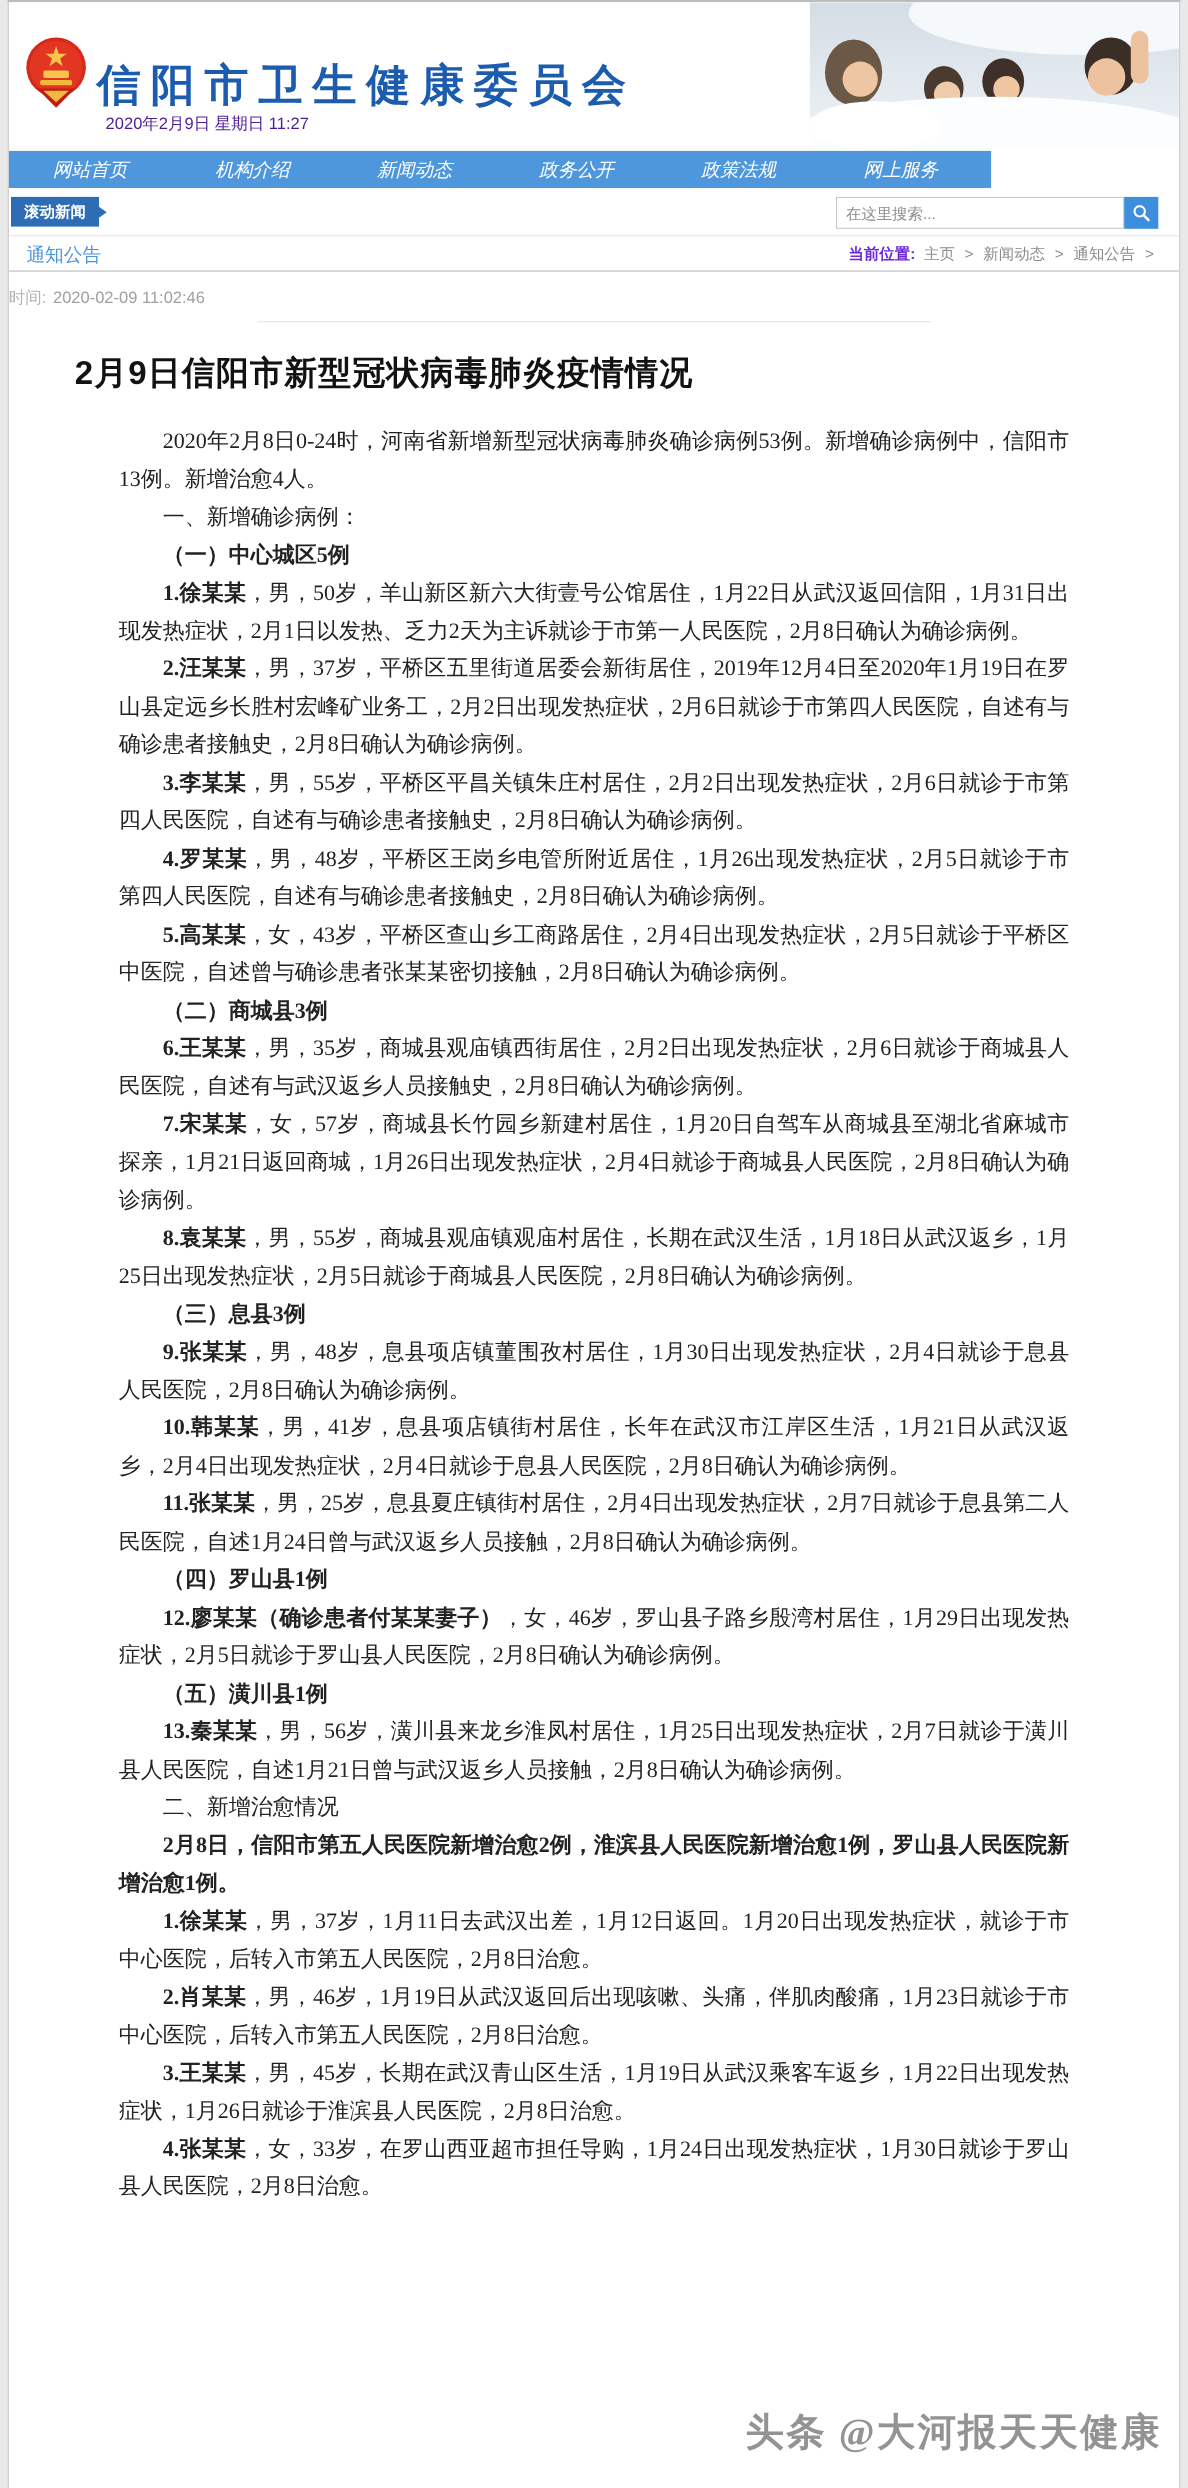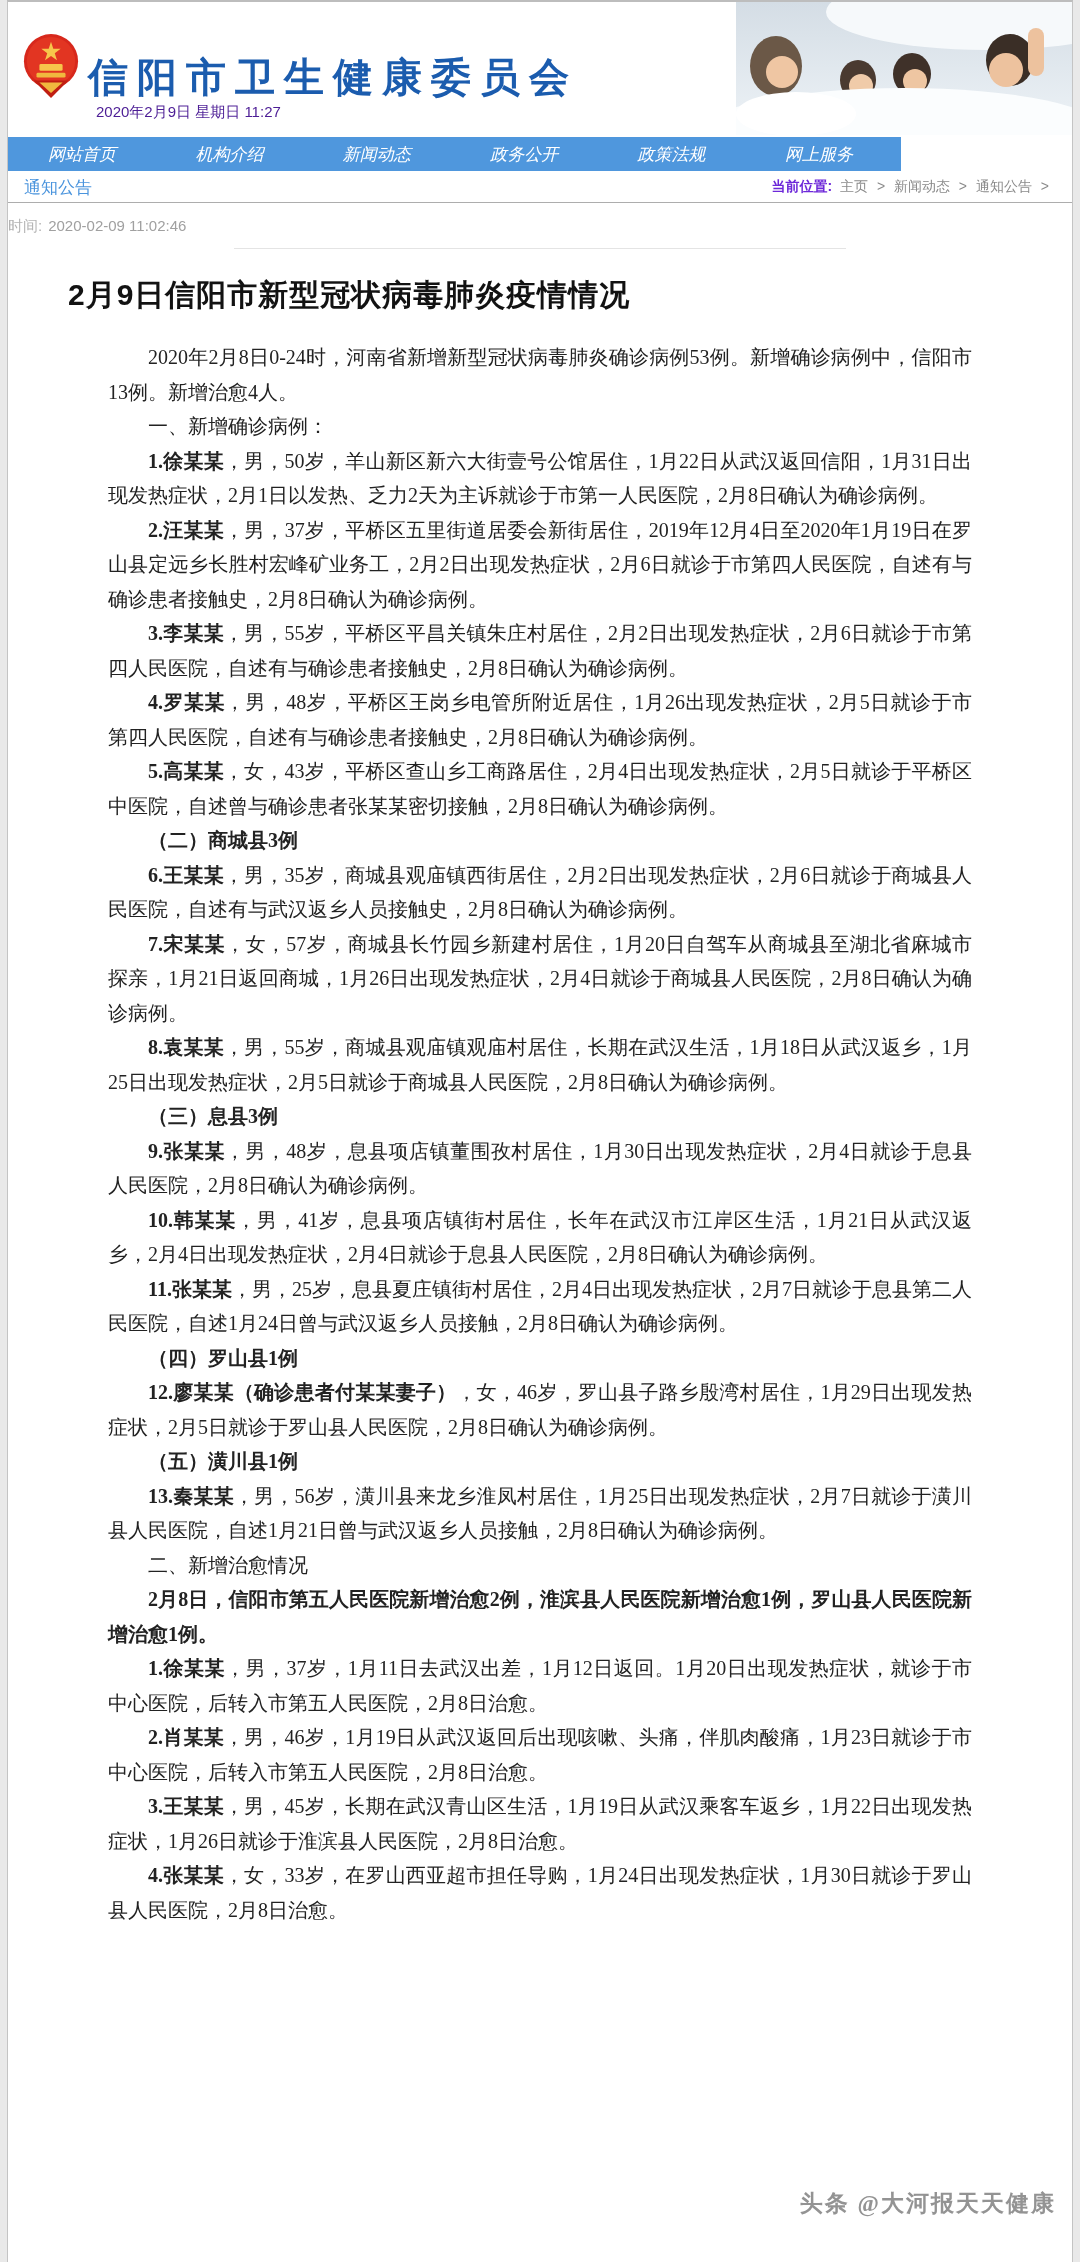--- a/index.html
+++ b/index.html
@@ -73,21 +73,21 @@
     margin:24px 100px 0; font-size:20px; line-height:34.5px; color:#222;
     text-align:justify;
     font-family:"Liberation Serif","DejaVu Serif",serif;
   }
   .article-body p { margin:0; text-indent:2em; }
   .article-body p.heading { font-weight:bold; }
   .article-body .b { font-weight:bold; }
   
   .watermark {
     position:absolute; right:16px; top:2186px;
-    font-size:23px; font-weight:bold; color:#8a8a8a; letter-spacing:2px;
+    font-size:35px; font-weight:bold; color:#8a8a8a; letter-spacing:2px;
     font-family:"Liberation Serif","DejaVu Serif",serif; opacity:.92;
   }
 </style>
 </head>
 <body>
 
 <div class="page">
 
   <div class="header">
     <span class="emblem">
@@ -130,20 +130,32 @@
 
   <div class="navbar">
     <a class="nav-item">网站首页</a>
     <a class="nav-item">机构介绍</a>
     <a class="nav-item">新闻动态</a>
     <a class="nav-item">政务公开</a>
     <a class="nav-item">政策法规</a>
     <a class="nav-item">网上服务</a>
   </div>
 
+  <div class="newsrow">
+    <span class="news-badge">滚动新闻</span>
+    <input class="search-input" value="" placeholder="在这里搜索..." style="">
+    <button class="search-btn">
+      <span style="display:flex">
+        <svg viewBox="0 0 18 18" width="17" height="17">
+          <circle cx="7.5" cy="7.5" r="5" fill="none" stroke="#ffffff" stroke-width="2"></circle>
+          <line x1="11.5" y1="11.5" x2="16" y2="16" stroke="#ffffff" stroke-width="2.4" stroke-linecap="round"></line>
+        </svg>
+      </span>
+    </button>
+  </div>
 
   <div class="locrow">
     <span class="section-title">通知公告</span>
     <span class="breadcrumb">
       <span class="bc-label">当前位置:</span>
       <a>主页</a>
       <span class="sep">&gt;</span>
       <a>新闻动态</a>
       <span class="sep">&gt;</span>
       <a>通知公告</a>
@@ -153,20 +165,21 @@
 
   <div class="article">
     <div class="time-line">
       <span class="t-label">时间:</span><span>2020-02-09 11:02:46</span>
     </div>
     <div class="time-sep"></div>
     <h1 class="article-title">2月9日信阳市新型冠状病毒肺炎疫情情况</h1>
     <div class="article-body">
         <p><span>2020年2月8日0-24时，河南省新增新型冠状病毒肺炎确诊病例53例。新增确诊病例中，信阳市13例。新增治愈4人。</span></p>
         <p><span>一、新增确诊病例：</span></p>
+        <p class="heading"><span>（一）中心城区5例</span></p>
         <p><span class="b">1.徐某某</span><span>，男，50岁，羊山新区新六大街壹号公馆居住，1月22日从武汉返回信阳，1月31日出现发热症状，2月1日以发热、乏力2天为主诉就诊于市第一人民医院，2月8日确认为确诊病例。</span></p>
         <p><span class="b">2.汪某某</span><span>，男，37岁，平桥区五里街道居委会新街居住，2019年12月4日至2020年1月19日在罗山县定远乡长胜村宏峰矿业务工，2月2日出现发热症状，2月6日就诊于市第四人民医院，自述有与确诊患者接触史，2月8日确认为确诊病例。</span></p>
         <p><span class="b">3.李某某</span><span>，男，55岁，平桥区平昌关镇朱庄村居住，2月2日出现发热症状，2月6日就诊于市第四人民医院，自述有与确诊患者接触史，2月8日确认为确诊病例。</span></p>
         <p><span class="b">4.罗某某</span><span>，男，48岁，平桥区王岗乡电管所附近居住，1月26出现发热症状，2月5日就诊于市第四人民医院，自述有与确诊患者接触史，2月8日确认为确诊病例。</span></p>
         <p><span class="b">5.高某某</span><span>，女，43岁，平桥区查山乡工商路居住，2月4日出现发热症状，2月5日就诊于平桥区中医院，自述曾与确诊患者张某某密切接触，2月8日确认为确诊病例。</span></p>
         <p class="heading"><span>（二）商城县3例</span></p>
         <p><span class="b">6.王某某</span><span>，男，35岁，商城县观庙镇西街居住，2月2日出现发热症状，2月6日就诊于商城县人民医院，自述有与武汉返乡人员接触史，2月8日确认为确诊病例。</span></p>
         <p><span class="b">7.宋某某</span><span>，女，57岁，商城县长竹园乡新建村居住，1月20日自驾车从商城县至湖北省麻城市探亲，1月21日返回商城，1月26日出现发热症状，2月4日就诊于商城县人民医院，2月8日确认为确诊病例。</span></p>
         <p><span class="b">8.袁某某</span><span>，男，55岁，商城县观庙镇观庙村居住，长期在武汉生活，1月18日从武汉返乡，1月25日出现发热症状，2月5日就诊于商城县人民医院，2月8日确认为确诊病例。</span></p>
         <p class="heading"><span>（三）息县3例</span></p>

